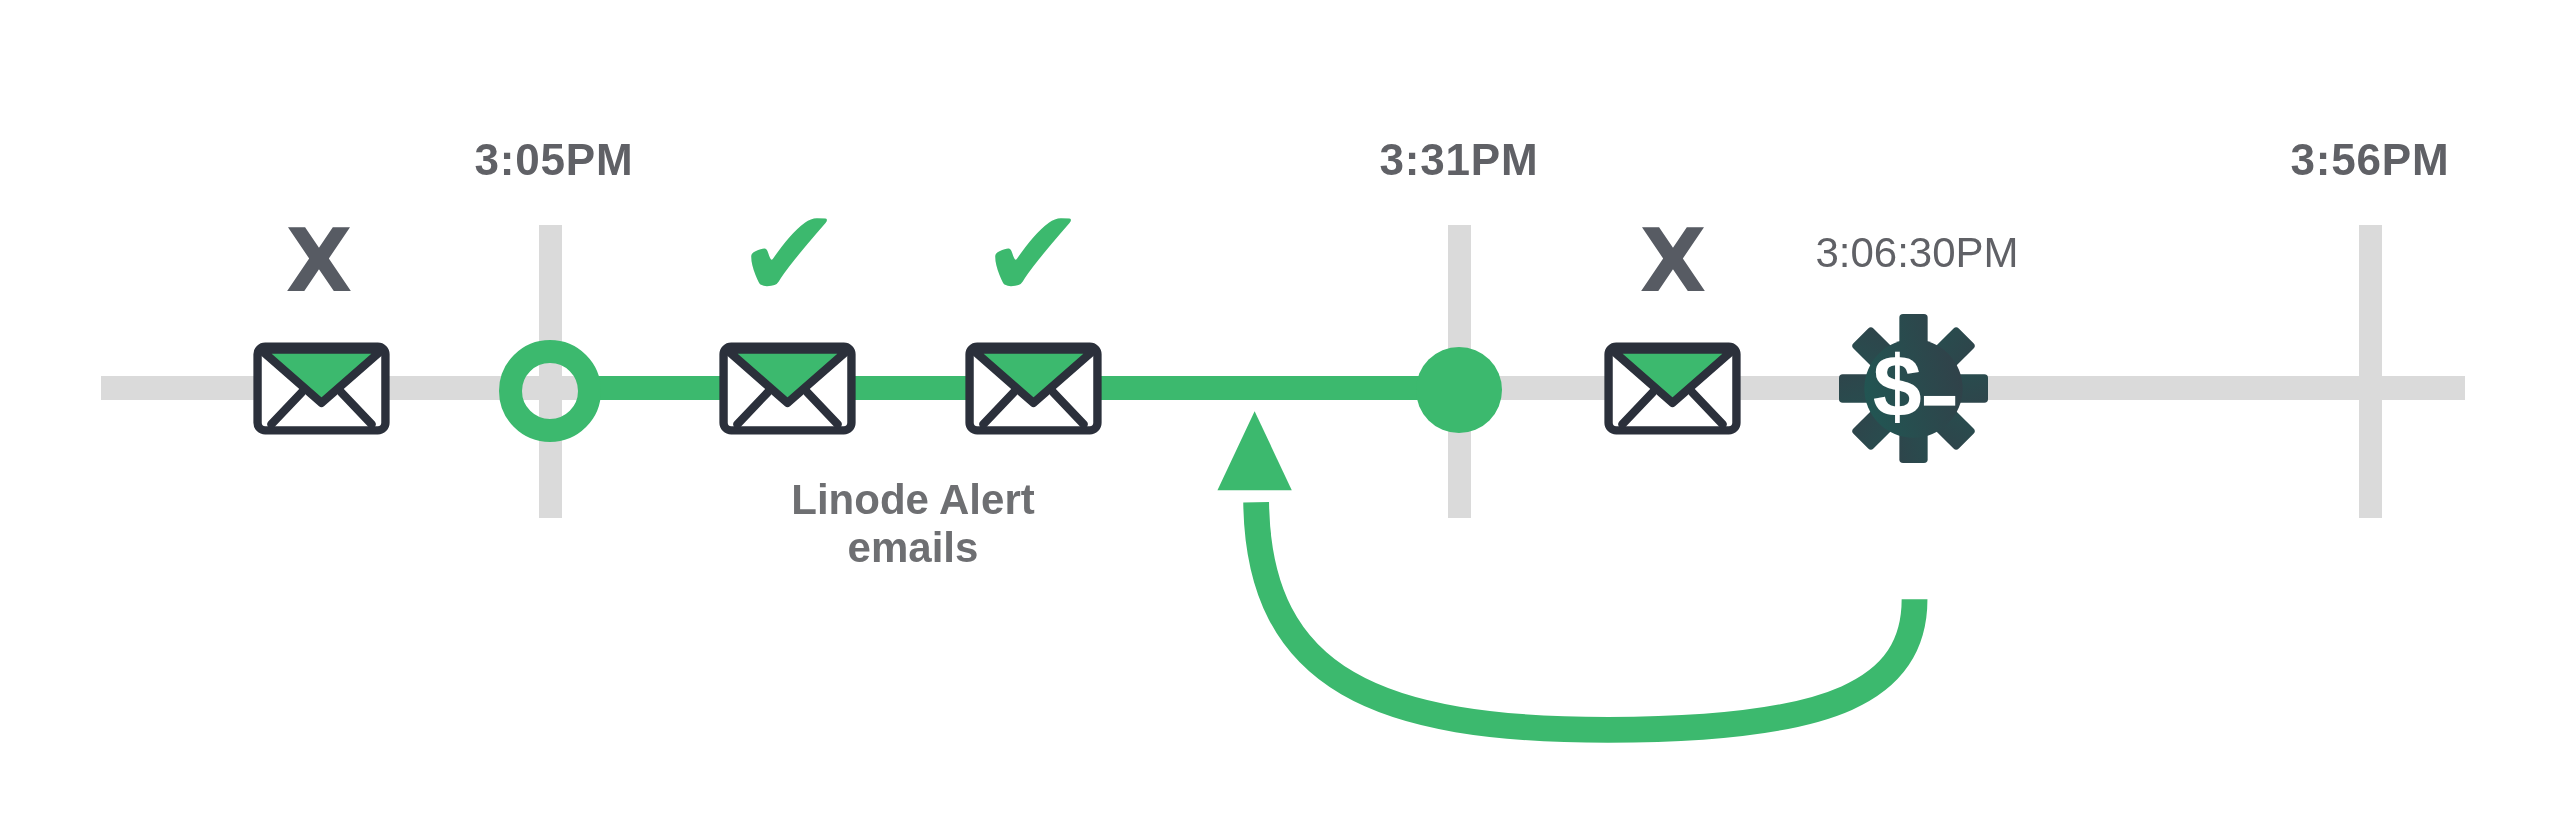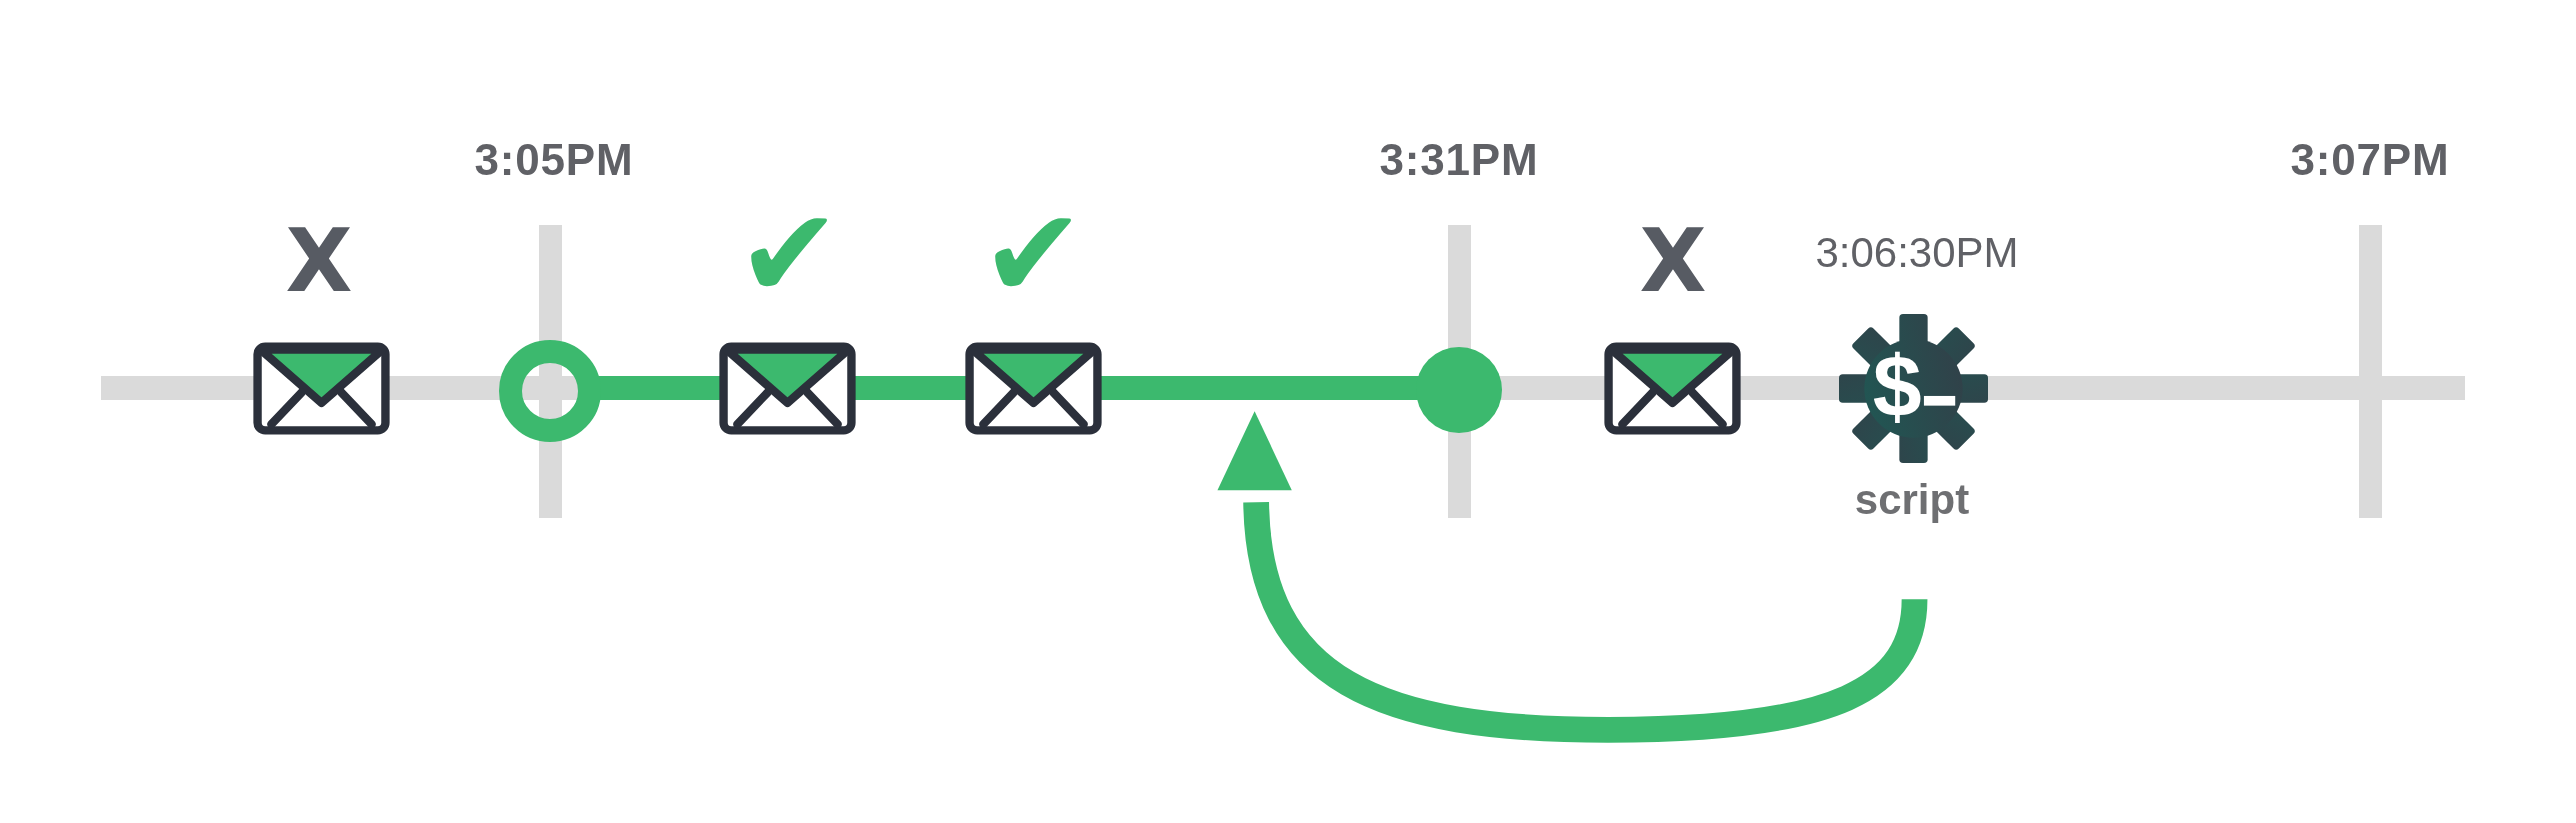--- a/index.html
+++ b/index.html
@@ -60,21 +60,21 @@
 
 <div class="canvas">
 
   <div class="hline"></div>
   <div class="tick t1"></div>
   <div class="tick t2"></div>
   <div class="tick t3"></div>
 
   <div class="time-label l1">3:05PM</div>
   <div class="time-label l2">3:31PM</div>
-  <div class="time-label l3">3:07PM</div>
+  <div class="time-label l3">3:56PM</div>
 
   <div class="green-seg"></div>
   <div class="ring"></div>
   <div class="dot"></div>
 
   <svg class="envelope e1" viewBox="0 0 180 122">
     <rect x="6" y="6" width="168" height="110" rx="10" fill="#fff" style="stroke:var(--c-dark-outline)" stroke-width="11"></rect>
     <path d="M10 10 L90 80 L170 10 Z" style="fill:var(--c-green);stroke:var(--c-dark-outline)" stroke-width="11" stroke-linejoin="round"></path>
     <path d="M24 108 L64 66 M156 108 L116 66" fill="none" style="stroke:var(--c-dark-outline)" stroke-width="11" stroke-linecap="round"></path>
   </svg>
@@ -92,20 +92,24 @@
     <rect x="6" y="6" width="168" height="110" rx="10" fill="#fff" style="stroke:var(--c-dark-outline)" stroke-width="11"></rect>
     <path d="M10 10 L90 80 L170 10 Z" style="fill:var(--c-green);stroke:var(--c-dark-outline)" stroke-width="11" stroke-linejoin="round"></path>
     <path d="M24 108 L64 66 M156 108 L116 66" fill="none" style="stroke:var(--c-dark-outline)" stroke-width="11" stroke-linecap="round"></path>
   </svg>
 
   <div class="mark xmark x1">X</div>
   <div class="mark check c2">✔</div>
   <div class="mark check c3">✔</div>
   <div class="mark xmark x4">X</div>
 
+  <div class="label alert-label">
+    <div>Linode Alert</div>
+    <div>emails</div>
+  </div>
 
   <div class="script-time">3:06:30PM</div>
 
   <svg class="gear" viewBox="-100 -100 200 200">
     <defs>
       <linearGradient id="gearGrad" x1="-95" y1="25" x2="95" y2="-25" gradientUnits="userSpaceOnUse">
         <stop offset="0" style="stop-color:var(--c-gear-teal)"></stop>
         <stop offset="1" style="stop-color:var(--c-gear-slate)"></stop>
       </linearGradient>
     </defs>
@@ -118,21 +122,20 @@
       <rect x="-19" y="-100" width="38" height="42" rx="5" transform="rotate(225)"></rect>
       <rect x="-19" y="-100" width="38" height="42" rx="5" transform="rotate(270)"></rect>
       <rect x="-19" y="-100" width="38" height="42" rx="5" transform="rotate(315)"></rect>
       <circle r="66"></circle>
     </g>
     <text x="-22" y="38" text-anchor="middle" font-family="Liberation Sans, sans-serif" font-size="118" font-weight="bold" fill="#fff">$</text>
     <rect x="14" y="10" width="42" height="13" fill="#fff"></rect>
   </svg>
 
   <div class="label autoforward-label">
-    <div>script</div>
   </div>
 
   <svg class="arrow-overlay" viewBox="0 0 3396 1086">
     <path d="M2524 790 C2524 908 2420 962 2120 962 C1820 962 1659 898 1656 662" fill="none" style="stroke:var(--c-green)" stroke-width="34"></path>
     <polygon points="1654,542 1605,646 1703,646" style="fill:var(--c-green)"></polygon>
   </svg>
 
 </div>
 
 

